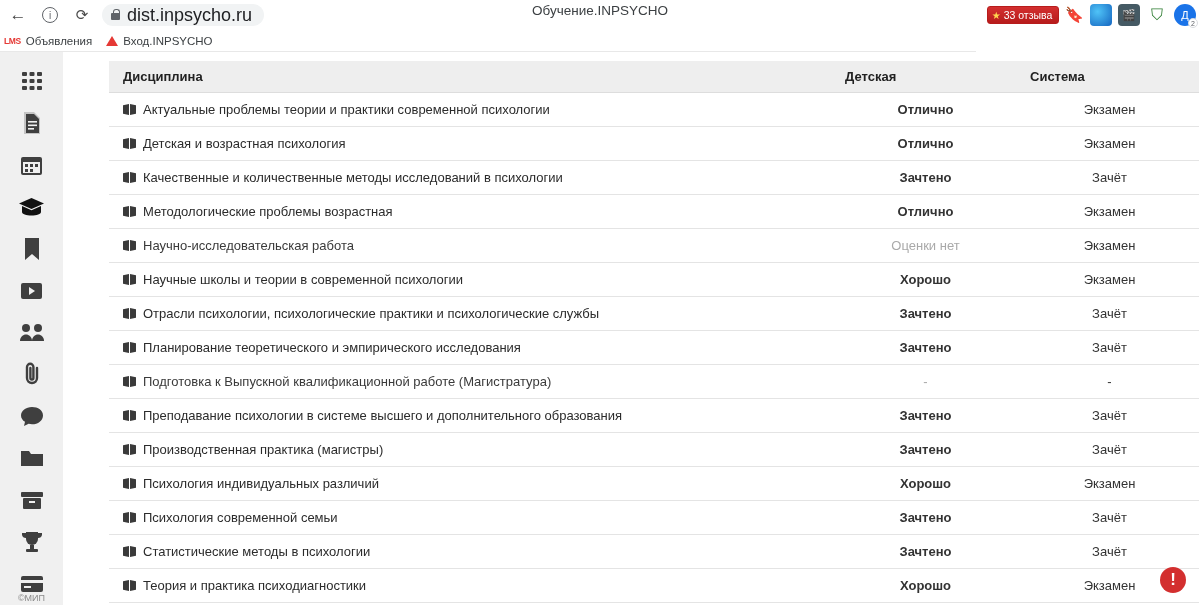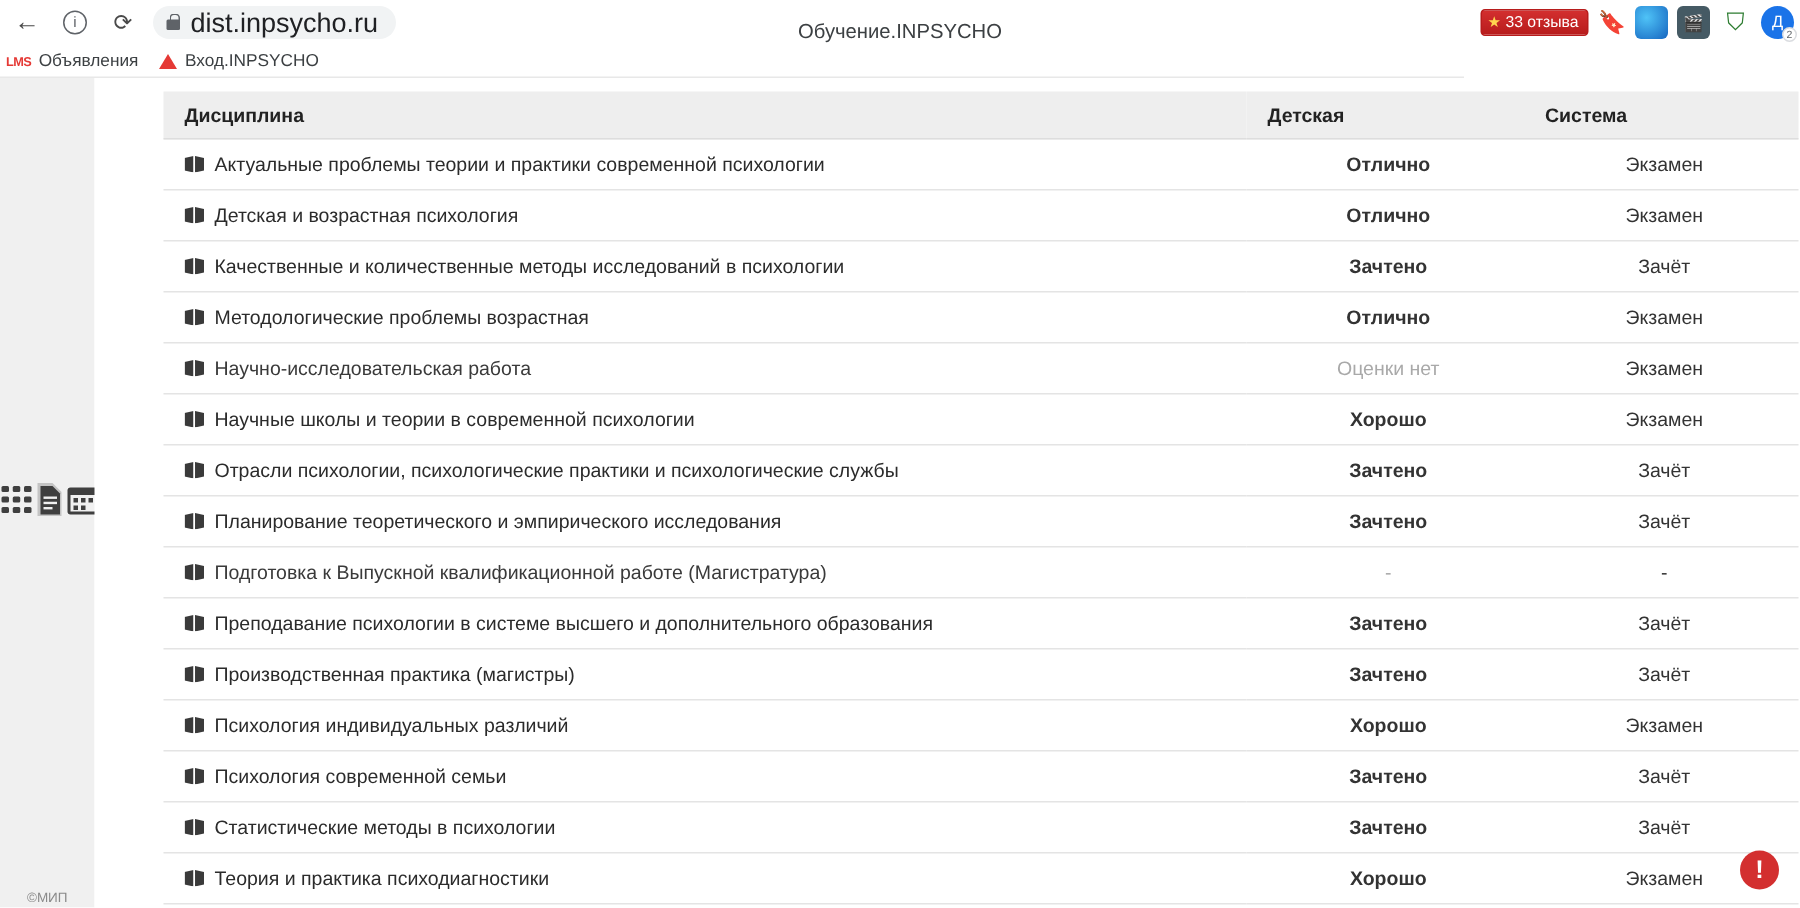--- a/index.html
+++ b/index.html
@@ -45,21 +45,21 @@
     position: relative; margin-right: 7px; margin-top: 2px;
   }
   .lock:before {
     content: ""; position: absolute; left: 2px; top: -4px;
     width: 5px; height: 5px; border: 1.4px solid #5f6368;
     border-bottom: none; border-radius: 3px 3px 0 0;
   }
   .omnibox-url { font-size: 18px; color: #202124; white-space: nowrap; }
 
   .page-title-chrome {
-    position: absolute; left: 0; right: 0; top: 13px;
+    position: absolute; left: 0; right: 0; top: 3px;
     text-align: center; font-size: 13.5px; color: #3c4043;
     pointer-events: none;
   }
 
   .chrome-right {
     position: absolute; right: 4px; top: 0; height: 30px;
     display: flex; align-items: center; gap: 6px;
   }
   .review-badge {
     background: #c62828; color: #fff; font-size: 10.5px;
@@ -113,21 +113,21 @@
   
   .viewport {
     position: absolute; top: 52px; left: 0; width: 1200px; height: 553px;
     background: #ffffff; overflow: hidden;
   }
 
   
   .rail {
     position: absolute; left: 0; top: 0; width: 63px; height: 553px;
     background: #f0f0f0;
-    display: flex; flex-direction: row; align-items: center;
+    display: flex; flex-direction: column; align-items: center;
     padding-top: 8px;
   }
   .rail-item {
     width: 63px; height: 42px;
     display: flex; align-items: center; justify-content: center;
     color: #3f3f3f; cursor: pointer;
   }
   .rail-item svg { display: block; }
   .rail-item.active svg { fill: #111; }
   .rail-footer {

